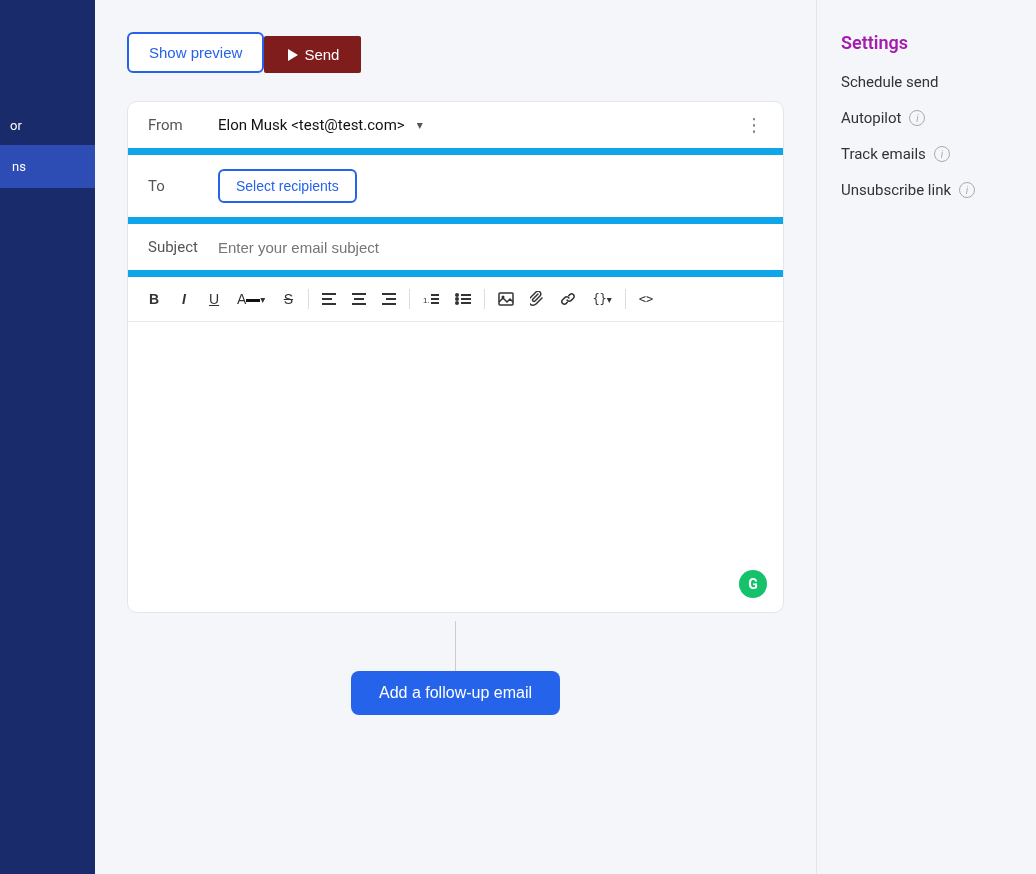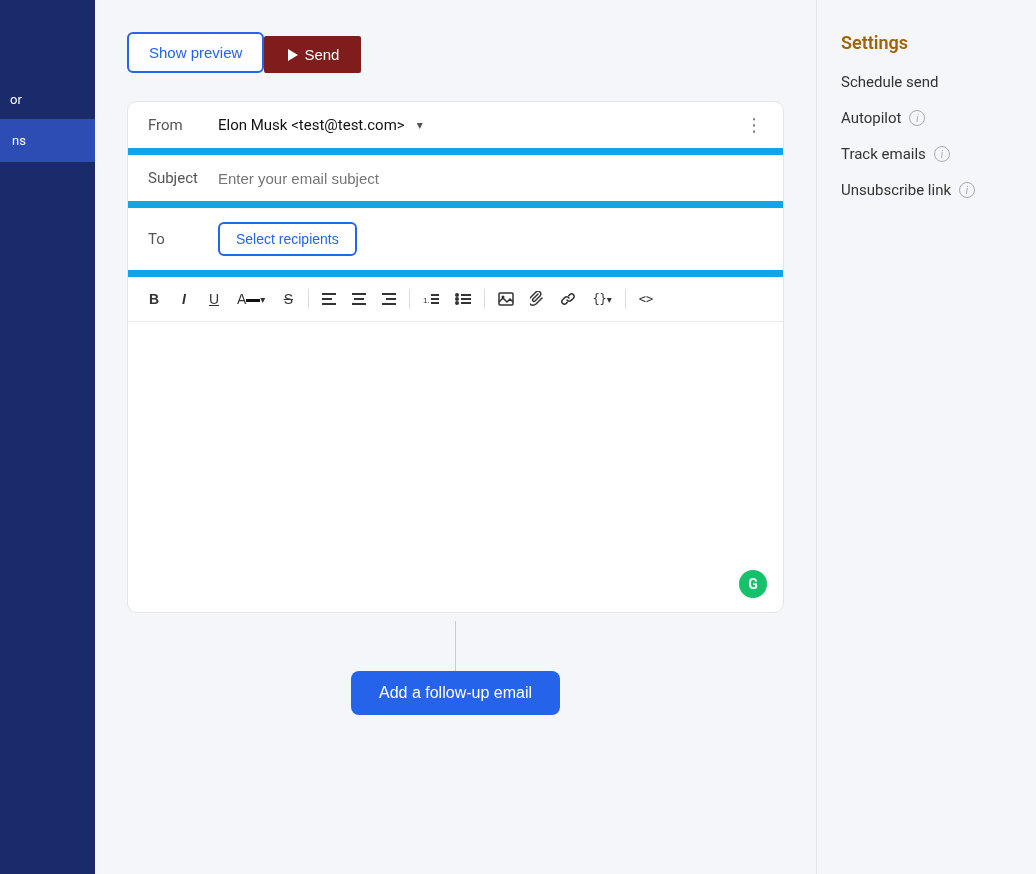--- a/index.html
+++ b/index.html
@@ -12,21 +12,21 @@
     }
 
     
     .sidebar {
       width: 95px;
       background: #1a2b6b;
       height: 100%;
       display: flex;
       flex-direction: column;
       align-items: flex-start;
-      padding-top: 80px;
+      padding-top: 106px;
       flex-shrink: 0;
     }
 
     .sidebar-item-active {
       background: #2d4db5;
       width: 100%;
       padding: 14px 12px;
       color: white;
       font-size: 13px;
     }
@@ -251,21 +251,21 @@
       width: 220px;
       padding: 32px 24px;
       background: #f5f6fa;
       border-left: 1px solid #e2e5ea;
       flex-shrink: 0;
     }
 
     .settings-title {
       font-size: 18px;
       font-weight: 600;
-      color: #a16207;
+      color: #a21caf;
       margin-bottom: 20px;
     }
 
     .settings-item {
       display: flex;
       align-items: center;
       gap: 8px;
       margin-bottom: 18px;
       font-size: 15px;
       color: #333;
@@ -327,27 +327,27 @@
     <div class="composer-field">
       <span class="field-label">From</span>
       <div class="from-value">
         <span>Elon Musk &lt;test@test.com&gt;</span>
         <span class="dropdown-arrow">▾</span>
       </div>
       <button class="more-options-btn">⋮</button>
     </div>
 
     <div class="composer-field">
+      <span class="field-label">To</span>
+      <button class="btn-select-recipients">Select recipients</button>
+    </div>
+
+    <div class="composer-field">
       <span class="field-label">Subject</span>
       <input class="subject-input" type="text" placeholder="Enter your email subject" style="">
-    </div>
-
-    <div class="composer-field">
-      <span class="field-label">To</span>
-      <button class="btn-select-recipients">Select recipients</button>
     </div>
 
     <div class="editor-toolbar">
       <button class="toolbar-btn toolbar-bold">B</button>
       <button class="toolbar-btn toolbar-italic">I</button>
       <button class="toolbar-btn toolbar-underline">U</button>
       <button class="toolbar-btn">
         <span>A</span>
         <span class="color-indicator"></span>
         <span style="font-size:10px;">▾</span>

